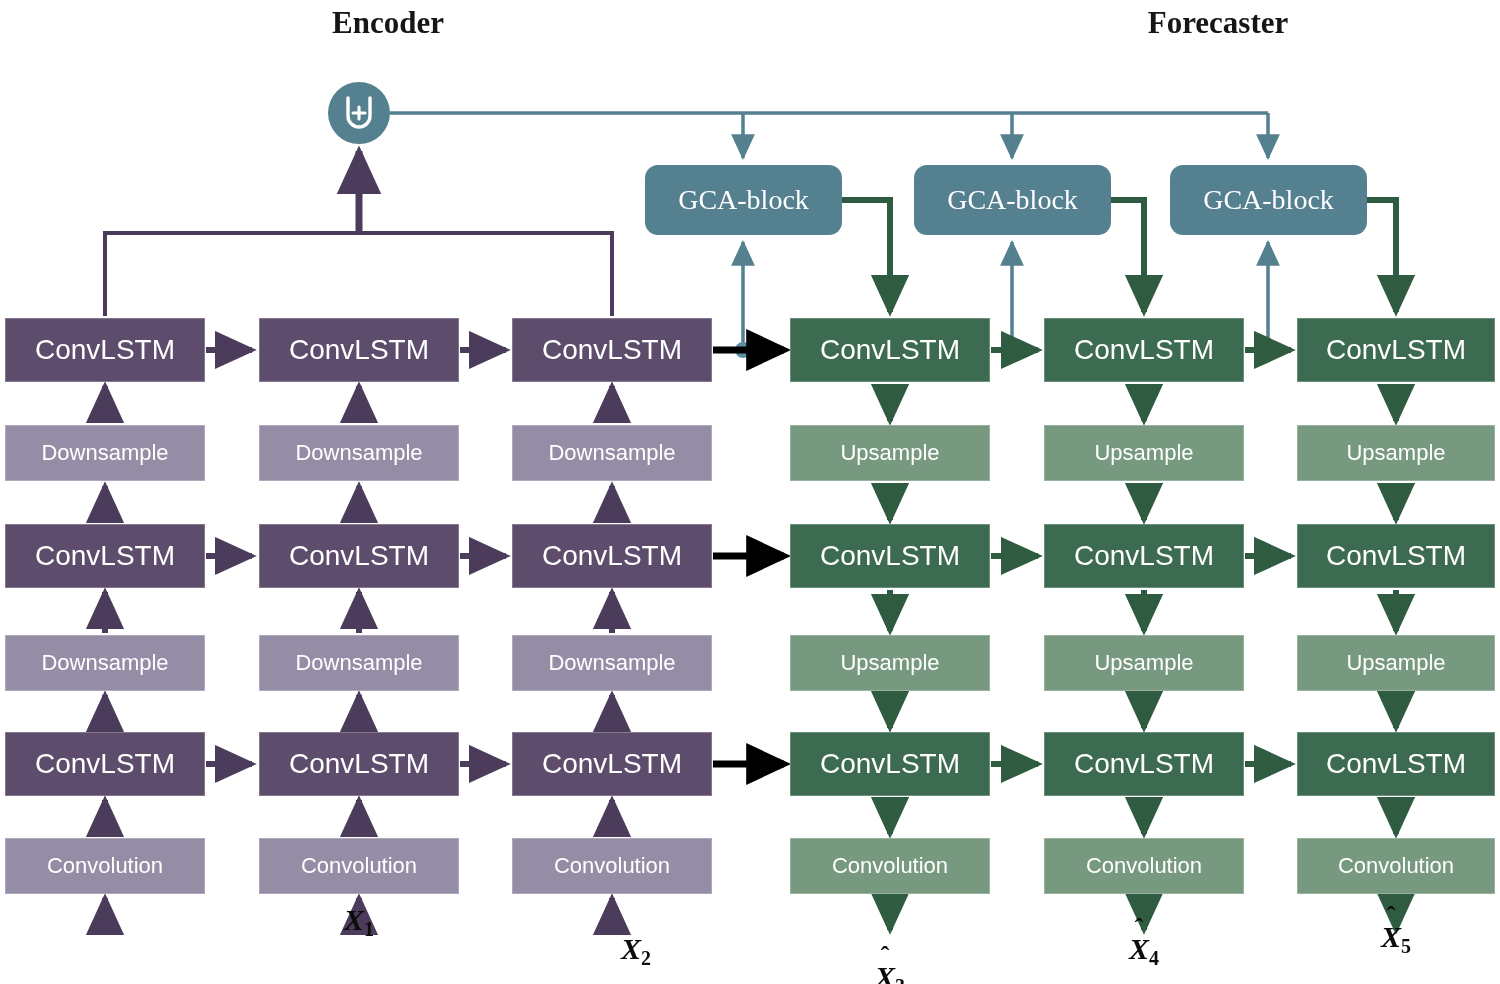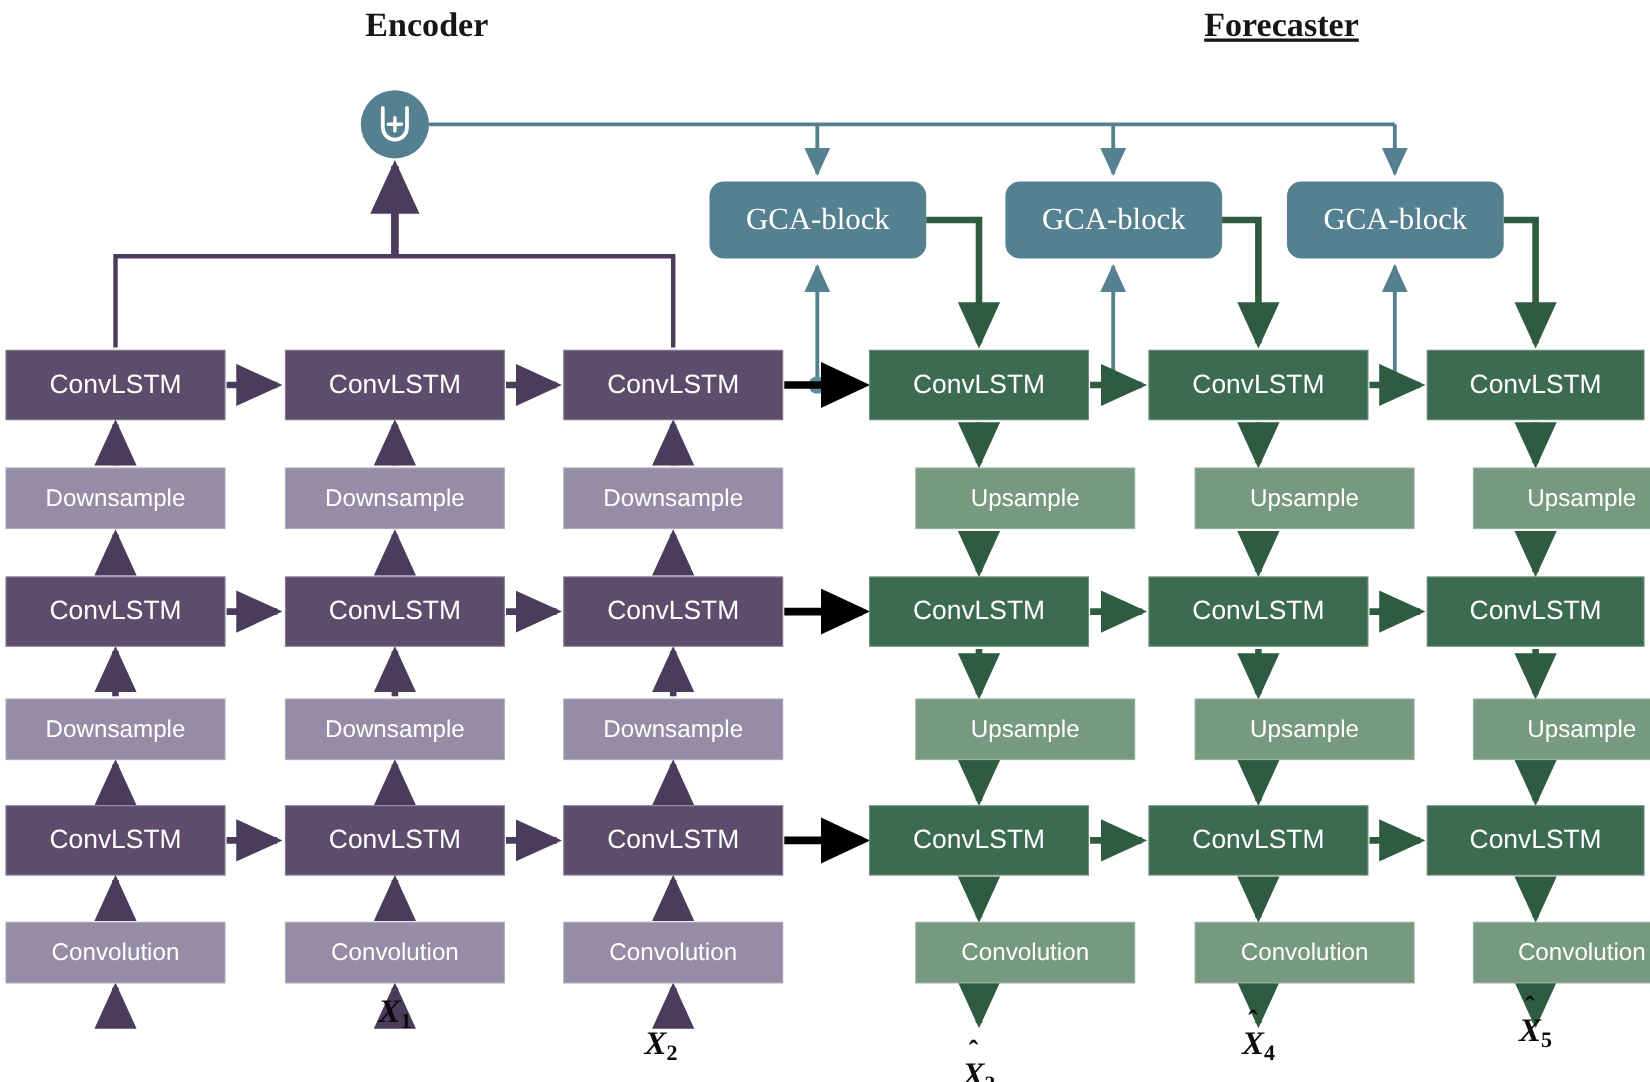--- a/index.html
+++ b/index.html
@@ -6,26 +6,26 @@
   body{width:1500px;height:984px;font-family:"Liberation Sans",sans-serif;overflow:hidden;}
   #stage{position:relative;width:1500px;height:984px;background:#fff;}
   svg.wires{position:absolute;left:0;top:0;width:1500px;height:984px;pointer-events:none;}
 
   .hdr{position:absolute;font-family:"Liberation Serif",serif;font-weight:bold;font-size:31px;color:#161616;
        white-space:nowrap;text-align:center;}
 
   .node{position:absolute;display:flex;align-items:center;justify-content:center;
         color:#ffffff;font-family:"Liberation Sans",sans-serif;text-align:center;
         box-sizing:border-box;line-height:1;}
-  .convlstm{font-size:24px;border:1px solid rgba(255,255,255,.25);}
+  .convlstm{font-size:28px;border:1px solid rgba(255,255,255,.25);}
   .small{font-size:22px;border:1px solid rgba(255,255,255,.25);}
   .enc-dark{background:#5d4c6c;}
   .enc-light{background:#958ca6;text-align:center;}
   .dec-dark{background:#3c6b51;}
-  .dec-light{background:#77997f;margin-left:42px;}
+  .dec-light{background:#77997f;}
 
   .gca{position:absolute;background:#55808f;border-radius:13px;display:flex;align-items:center;
        justify-content:center;color:#fff;font-family:"Liberation Serif",serif;font-size:28px;}
 
   .circ{position:absolute;width:62px;height:62px;border-radius:50%;background:#55808f;
         display:flex;align-items:center;justify-content:center;}
   .circ svg{display:block;}
 
   .vlabel{position:absolute;font-family:"Liberation Serif",serif;font-style:italic;font-weight:bold;
           font-size:30px;color:#0c0c0c;white-space:nowrap;text-align:center;}
@@ -148,21 +148,21 @@
       <path d="M890,798 L890,834"></path>
         <path d="M1144,798 L1144,834"></path>
         <path d="M1396,798 L1396,834"></path>
       <path d="M890,896 L890,930"></path>
         <path d="M1144,896 L1144,930"></path>
         <path d="M1396,896 L1396,930"></path>
     </g>
   </svg>
 
   <div class="hdr" style="left:288px;top:5px;width:200px;">Encoder</div>
-  <div class="hdr" style="left:1065px;top:5px;width:200px;text-decoration:underline;">Forecaster</div>
+  <div class="hdr" style="left:1118px;top:5px;width:200px;">Forecaster</div>
 
   <div class="circ" style="left:328px;top:82px;">
     <svg width="34" height="36" viewBox="0 0 34 36">
       <path d="M6,3 L6,21 A11,11 0 0 0 28,21 L28,3" fill="none" stroke="#ffffff" stroke-width="3.4" stroke-linecap="round"></path>
       <path d="M17,12 L17,24 M11,18 L23,18" stroke="#ffffff" stroke-width="3.1" stroke-linecap="round"></path>
     </svg>
   </div>
 
   <div class="gca" style="left:645px;top:165px;width:197px;height:70px;">GCA-block</div>
   <div class="gca" style="left:914px;top:165px;width:197px;height:70px;">GCA-block</div>
@@ -209,21 +209,21 @@
   <div class="node small dec-light" style="left:1297px;top:635px;width:198px;height:56px;">Upsample</div>
   <div class="node convlstm dec-dark" style="left:1297px;top:732px;width:198px;height:64px;">ConvLSTM</div>
   <div class="node small dec-light" style="left:1297px;top:838px;width:198px;height:56px;">Convolution</div>
 
   <div class="vlabel" style="left:45px;top:987px;width:120px;">
     <span>X</span><sub>0</sub>
   </div>
   <div class="vlabel" style="left:299px;top:903px;width:120px;">
     <span>X</span><sub>1</sub>
   </div>
-  <div class="vlabel" style="left:541px;top:932px;width:120px;">
+  <div class="vlabel" style="left:576px;top:932px;width:120px;">
     <span>X</span><sub>2</sub>
   </div>
 
   <div class="vlabel" style="left:830px;top:960px;width:120px;">
     <span class="hat"><span class="hsym">̂</span><span>X</span></span><sub>3</sub>
   </div>
   <div class="vlabel" style="left:1084px;top:932px;width:120px;">
     <span class="hat"><span class="hsym">̂</span><span>X</span></span><sub>4</sub>
   </div>
   <div class="vlabel" style="left:1336px;top:920px;width:120px;">

